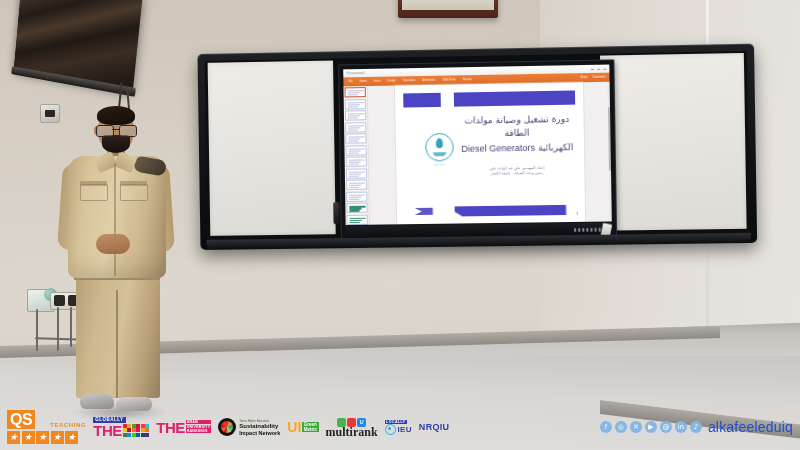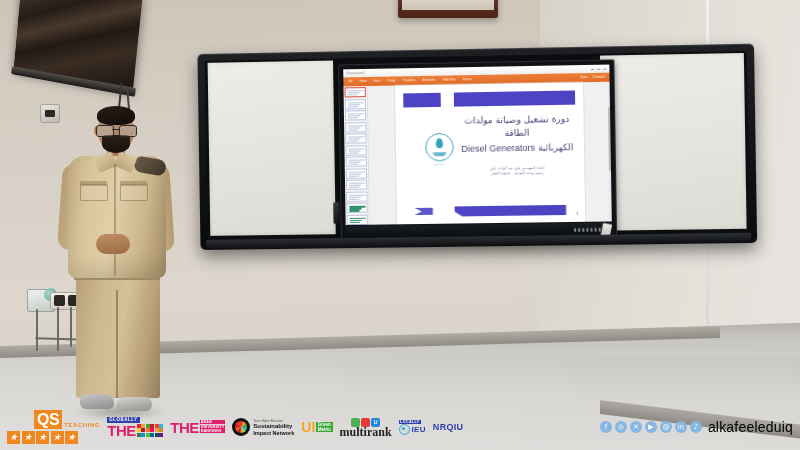--- a/index.html
+++ b/index.html
@@ -181,21 +181,21 @@
         background:linear-gradient(170deg,#c9c8c6,#8d8c8a);}
   .p-shoeR{position:absolute;left:58px;top:289px;width:36px;height:14px;border-radius:9px 7px 6px 5px;
         background:linear-gradient(170deg,#d3d2d0,#95948f);}
   .p-shadow{position:absolute;left:14px;top:296px;width:96px;height:16px;
         background:radial-gradient(ellipse at 50% 50%,rgba(0,0,0,.28),rgba(0,0,0,0) 70%);filter:blur(2px);}
 
   
   .logobar{position:absolute;left:0;bottom:0;width:800px;height:46px;display:flex;align-items:center;gap:7px;padding:0 7px;
         box-sizing:border-box;}
   .qs{display:flex;flex-direction:column;align-items:flex-start;}
-  .qs-top{display:flex;align-items:flex-end;gap:2px;margin-left:27px;}
+  .qs-top{display:flex;align-items:flex-end;gap:15px;}
   .qs-mark{background:#f0881f;color:#fff;font-weight:bold;font-size:16px;line-height:17px;padding:1px 3px;letter-spacing:-.5px;}
   .qs-teach{color:#f0881f;font-size:6px;font-weight:bold;letter-spacing:.6px;margin-bottom:1px;}
   .qs-stars{display:flex;gap:1.5px;margin-top:1.5px;}
   .qs-stars i{width:13px;height:13px;background:#f0881f;display:flex;align-items:center;justify-content:center;
         color:#fff;font-size:9px;line-height:13px;}
   .the{display:flex;flex-direction:column;align-items:flex-start;}
   .the-glob{background:#2f3fa8;color:#fff;font-size:4.5px;font-weight:bold;padding:.5px 2px;letter-spacing:.5px;}
   .the-row{display:flex;align-items:center;}
   .the-word{color:#e01e6e;font-weight:bold;font-size:15px;line-height:15px;letter-spacing:-.5px;}
   .sdg{display:grid;grid-template-columns:repeat(6,4px);grid-auto-rows:4px;gap:.5px;margin-left:1px;}
@@ -233,21 +233,21 @@
   .ieu{display:flex;flex-direction:column;align-items:flex-start;}
   .ieu .loc{background:#2f3fa8;color:#fff;font-size:3.6px;font-weight:bold;padding:0 1.5px;letter-spacing:.4px;}
   .ieu .row{display:flex;align-items:center;gap:2px;}
   .ieu .ring{width:9px;height:9px;border-radius:50%;border:1.3px solid #2aa9e0;position:relative;}
   .ieu .ring:after{content:"";position:absolute;left:2.6px;top:2.6px;width:3px;height:3px;border-radius:50%;background:#2aa9e0;}
   .ieu .nm{color:#2f3fa8;font-weight:bold;font-size:8px;letter-spacing:.3px;}
   .nrqiu{color:#2f3fa8;font-weight:bold;font-size:9px;letter-spacing:.3px;}
   .social{margin-left:auto;display:flex;align-items:center;gap:3px;}
   .social .ic{width:12px;height:12px;border-radius:50%;background:#86b6e2;color:#fff;display:flex;
         align-items:center;justify-content:center;font-size:7px;line-height:12px;font-family:"DejaVu Sans",sans-serif;}
-  .handle{color:#000000;font-size:14px;margin-left:3px;letter-spacing:.2px;}
+  .handle{color:#1d4ed8;font-size:14px;margin-left:3px;letter-spacing:.2px;}
 </style>
 </head>
 <body>
 
 <div id="stage">
 
   <div class="wall"></div>
   <div class="wall-right"></div>
   <div class="wall-corner"></div>
   <div class="floor"></div>

